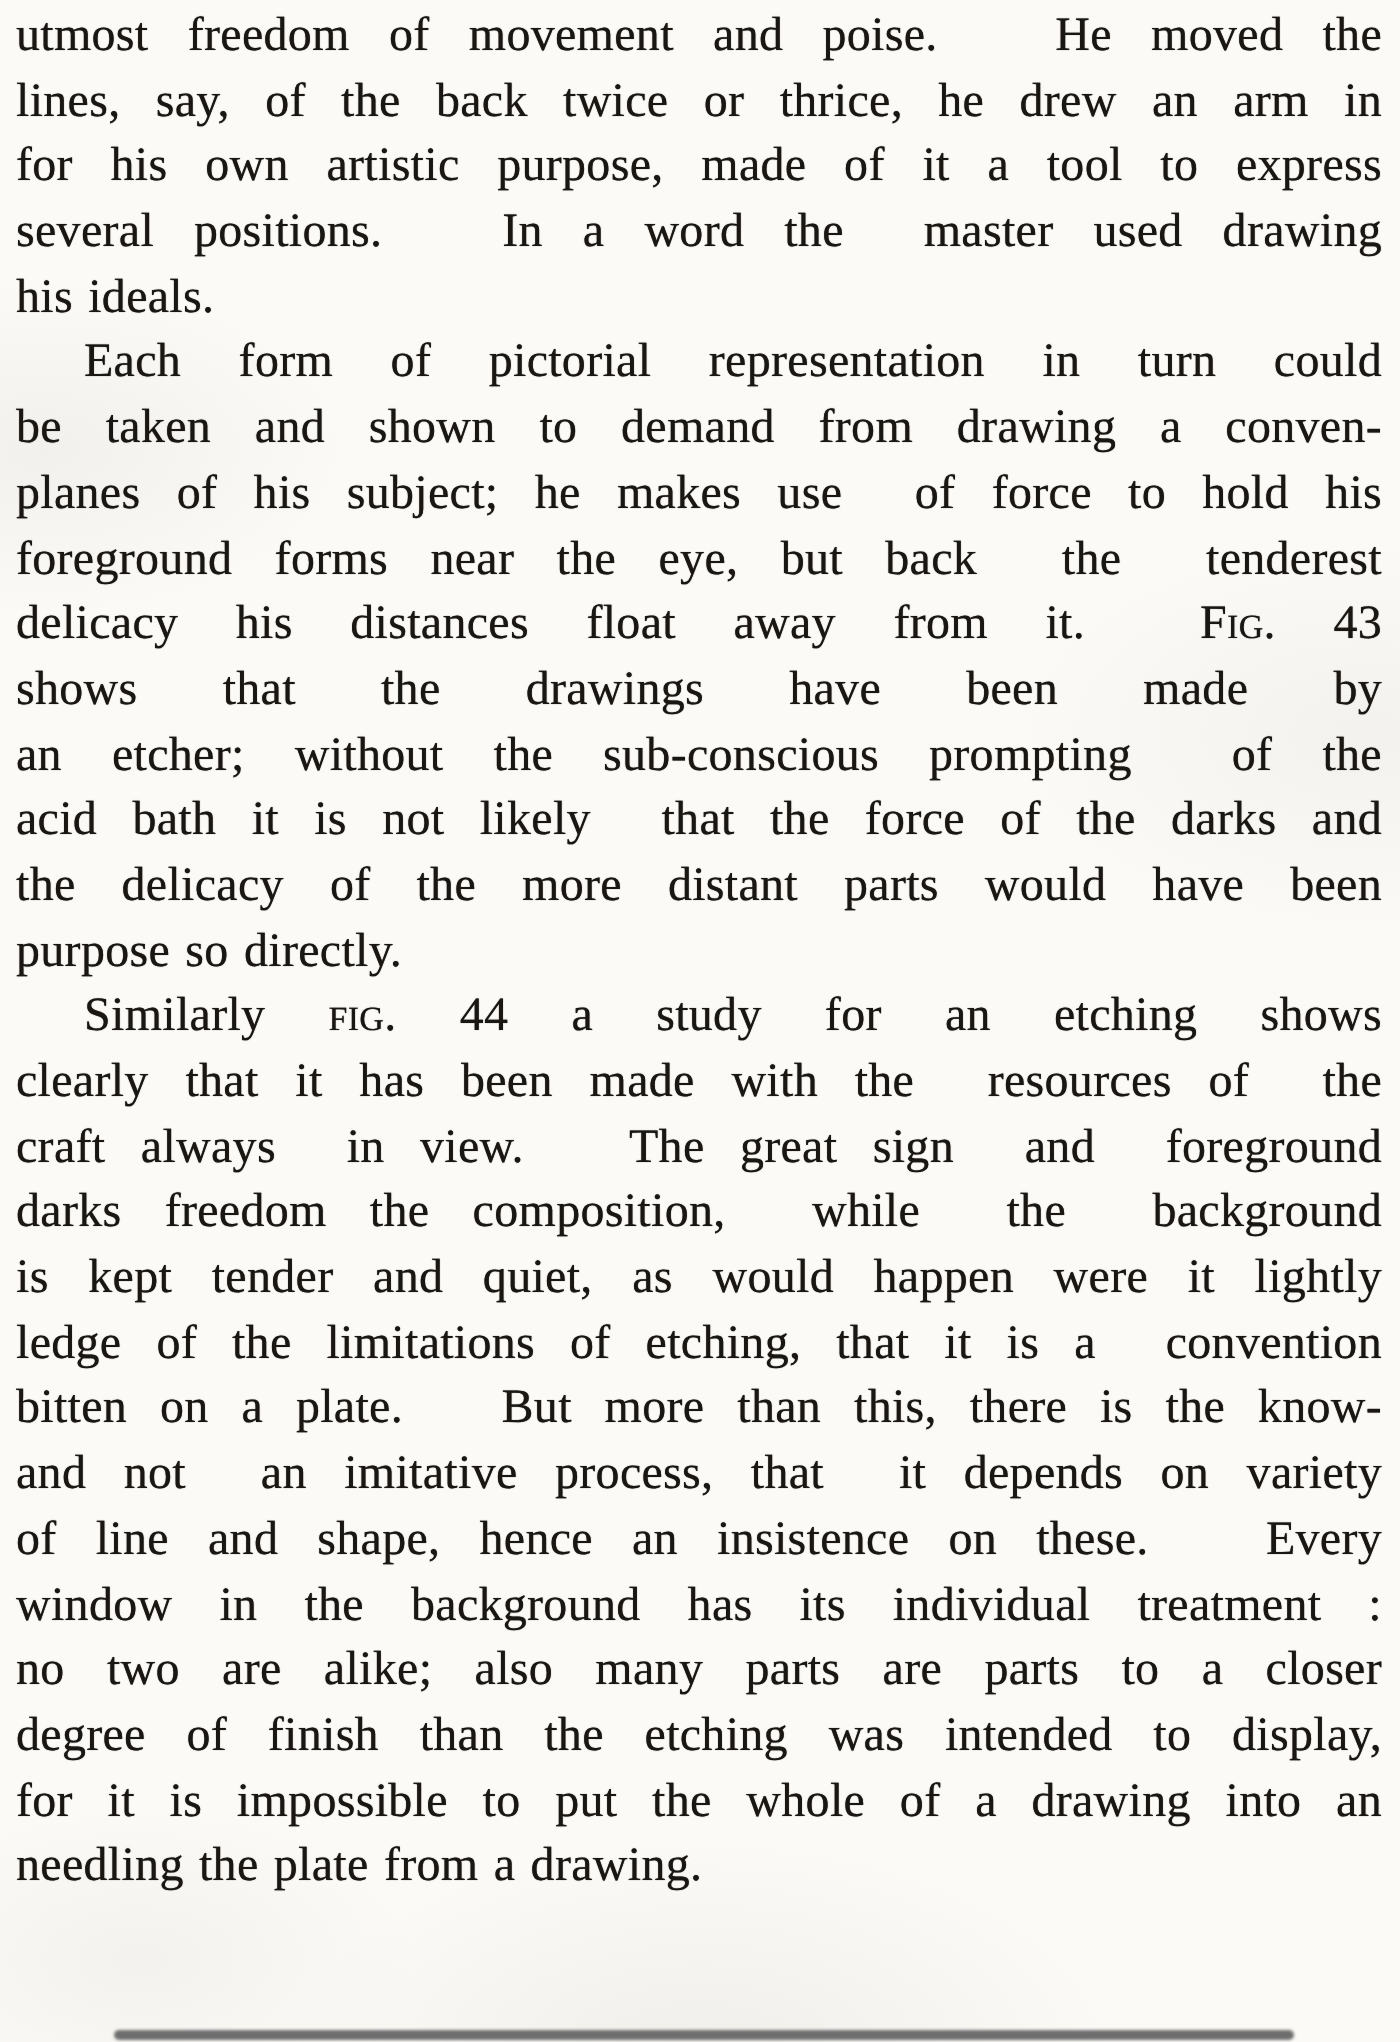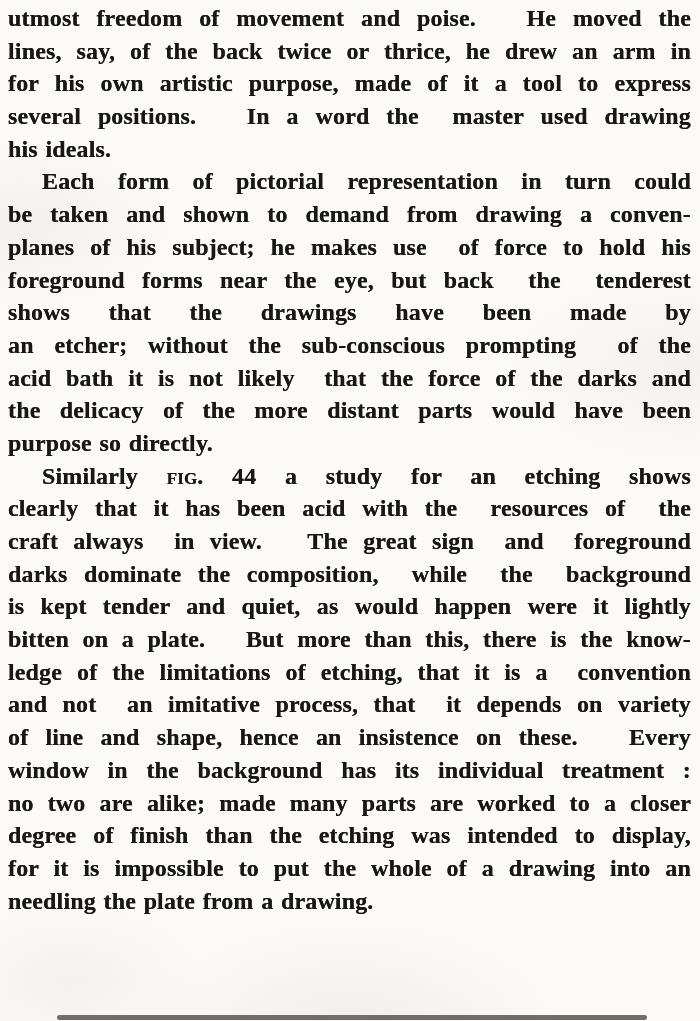--- a/index.html
+++ b/index.html
@@ -33,21 +33,20 @@
   }
   .line {
     height: 32.7px;
     line-height: 32.7px;
     white-space: pre-wrap;
     text-align: justify;
     text-align-last: justify;
     letter-spacing: 0.15px;
     word-spacing: 1.5px;
     text-shadow: 0 0 0.45px rgba(24, 19, 14, 0.85);
-    font-weight: bold;
   }
   .line.last { text-align-last: left; }
   .line.indent { padding-left: 34px; }
   .sc { font-variant: small-caps; }
   .scan-bar {
     position: absolute;
     left: 57px;
     top: 1014.5px;
     width: 590px;
     height: 5px;
@@ -65,37 +64,38 @@
       <div class="line"><span>lines, say, of the back twice or thrice, he drew an arm in</span></div>
       <div class="line"><span>for his own artistic purpose, made of it a tool to express</span></div>
       <div class="line"><span>several positions.   In a word the  master used drawing</span></div>
       <div class="line last"><span>his ideals.</span></div>
     </div>
     <div class="paragraph">
       <div class="line indent"><span>Each form of pictorial representation in turn could</span></div>
       <div class="line"><span>be taken and shown to demand from drawing a conven-</span></div>
       <div class="line"><span>planes of his subject; he makes use  of force to hold his</span></div>
       <div class="line"><span>foreground forms near the eye, but back  the  tenderest</span></div>
+      <div class="line"><span>delicacy his distances float away from it.  </span><span class="sc">Fig.</span><span> 43</span></div>
       <div class="line"><span>shows that the drawings have been made by</span></div>
       <div class="line"><span>an etcher; without the sub-conscious prompting  of the</span></div>
       <div class="line"><span>acid bath it is not likely  that the force of the darks and</span></div>
       <div class="line"><span>the delicacy of the more distant parts would have been</span></div>
       <div class="line last"><span>purpose so directly.</span></div>
     </div>
     <div class="paragraph">
       <div class="line indent"><span>Similarly </span><span class="sc">fig.</span><span> 44 a study for an etching shows</span></div>
-      <div class="line"><span>clearly that it has been acid with the  resources of  the</span></div>
+      <div class="line"><span>clearly that it has been made with the  resources of  the</span></div>
       <div class="line"><span>craft always  in view.   The great sign  and  foreground</span></div>
-      <div class="line"><span>darks dominate the composition,  while  the  background</span></div>
+      <div class="line"><span>darks freedom the composition,  while  the  background</span></div>
       <div class="line"><span>is kept tender and quiet, as would happen were it lightly</span></div>
+      <div class="line"><span>ledge of the limitations of etching, that it is a  convention</span></div>
       <div class="line"><span>bitten on a plate.   But more than this, there is the know-</span></div>
-      <div class="line"><span>ledge of the limitations of etching, that it is a  convention</span></div>
       <div class="line"><span>and not  an imitative process, that  it depends on variety</span></div>
       <div class="line"><span>of line and shape, hence an insistence on these.   Every</span></div>
       <div class="line"><span>window in the background has its individual treatment :</span></div>
-      <div class="line"><span>no two are alike; made many parts are worked to a closer</span></div>
+      <div class="line"><span>no two are alike; also many parts are parts to a closer</span></div>
       <div class="line"><span>degree of finish than the etching was intended to display,</span></div>
       <div class="line"><span>for it is impossible to put the whole of a drawing into an</span></div>
       <div class="line last"><span>needling the plate from a drawing.</span></div>
     </div>
   </div>
 
 <div class="scan-bar" style="background: rgb(110, 110, 110);"></div>
 
 </body></html>

